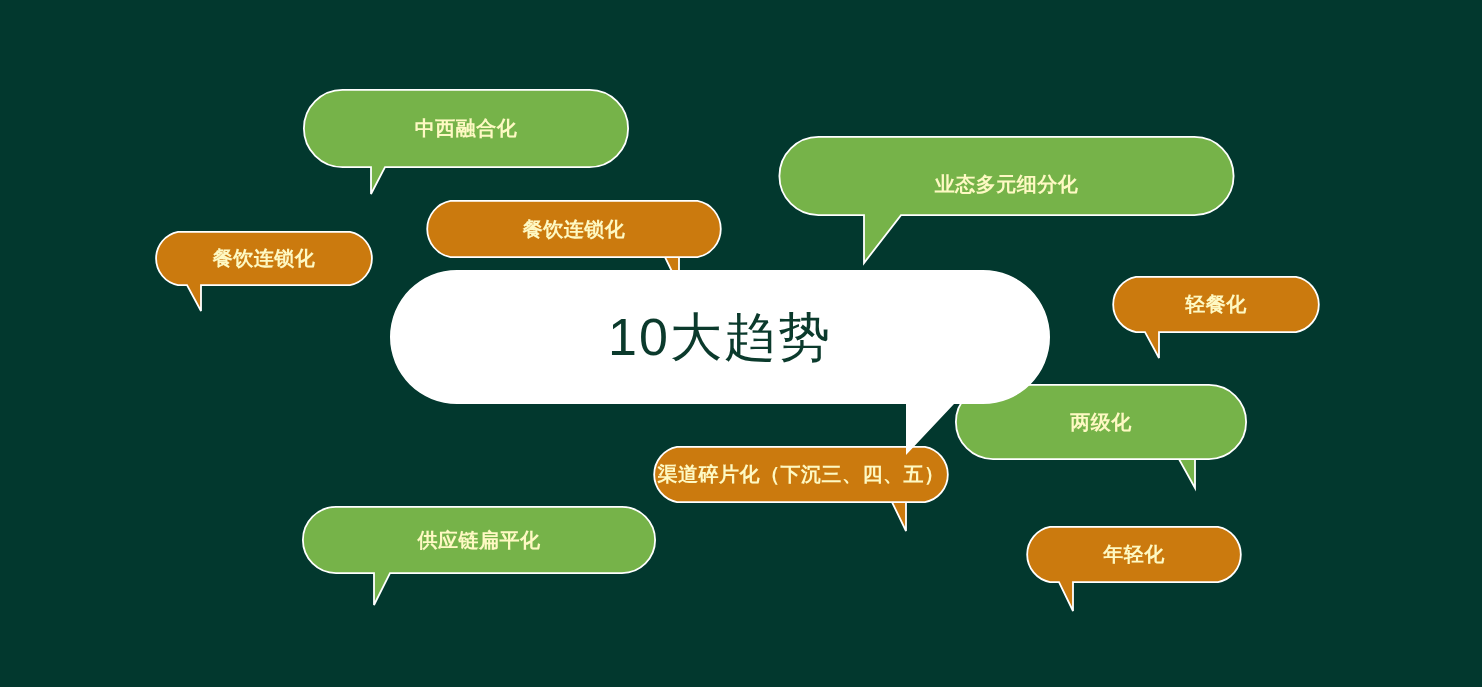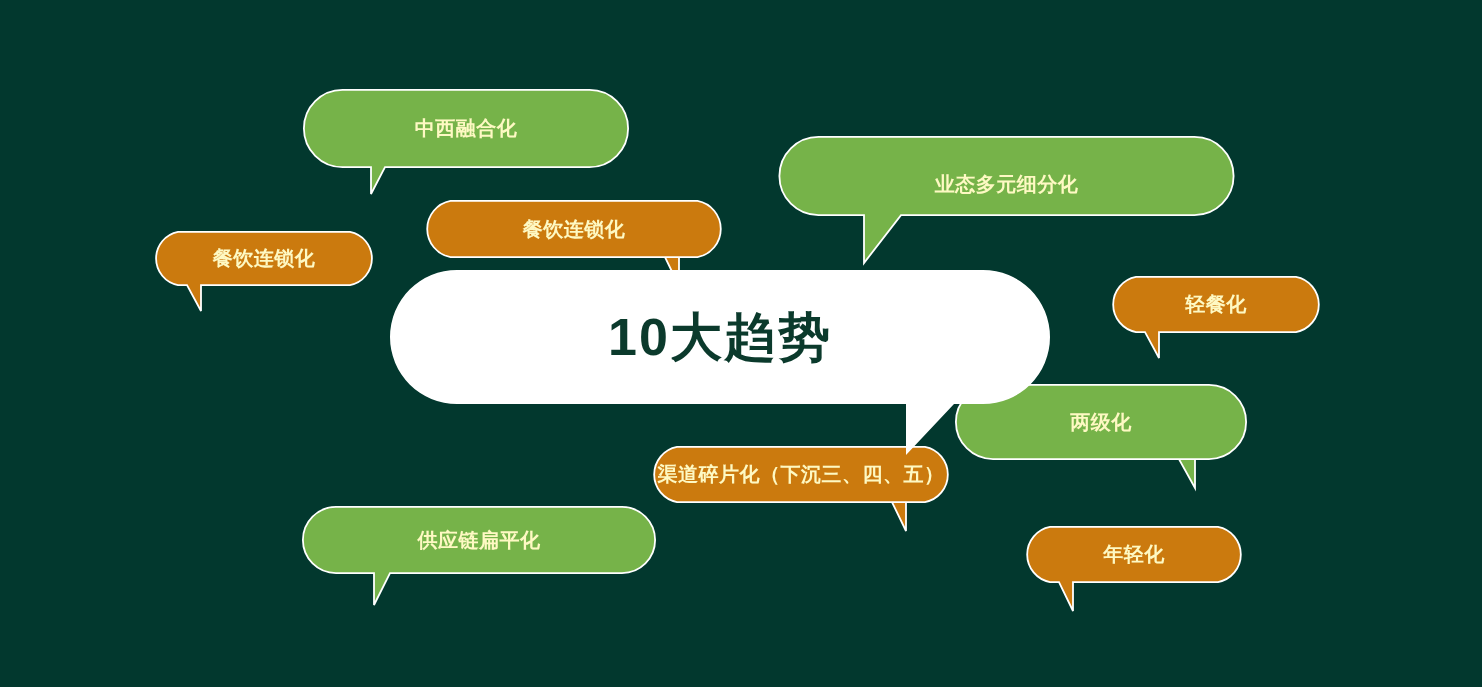--- a/index.html
+++ b/index.html
@@ -51,21 +51,21 @@
   .bubble.green .label {
     font-weight: 600;
     font-size: 20px;
   }
   .bubble.orange .label {
     font-weight: 700;
     font-size: 20px;
   }
   .bubble.center .label {
     color: #0b3a2c;
-    font-weight: 700;
+    font-weight: 400;
     font-size: 52px;
     letter-spacing: 2px;
   }
 </style>
 </head>
 <body>
 
 <div id="stage">
 
   <div class="bubble green" style="left:303px; top:89px; width:326px; height:79px;">

